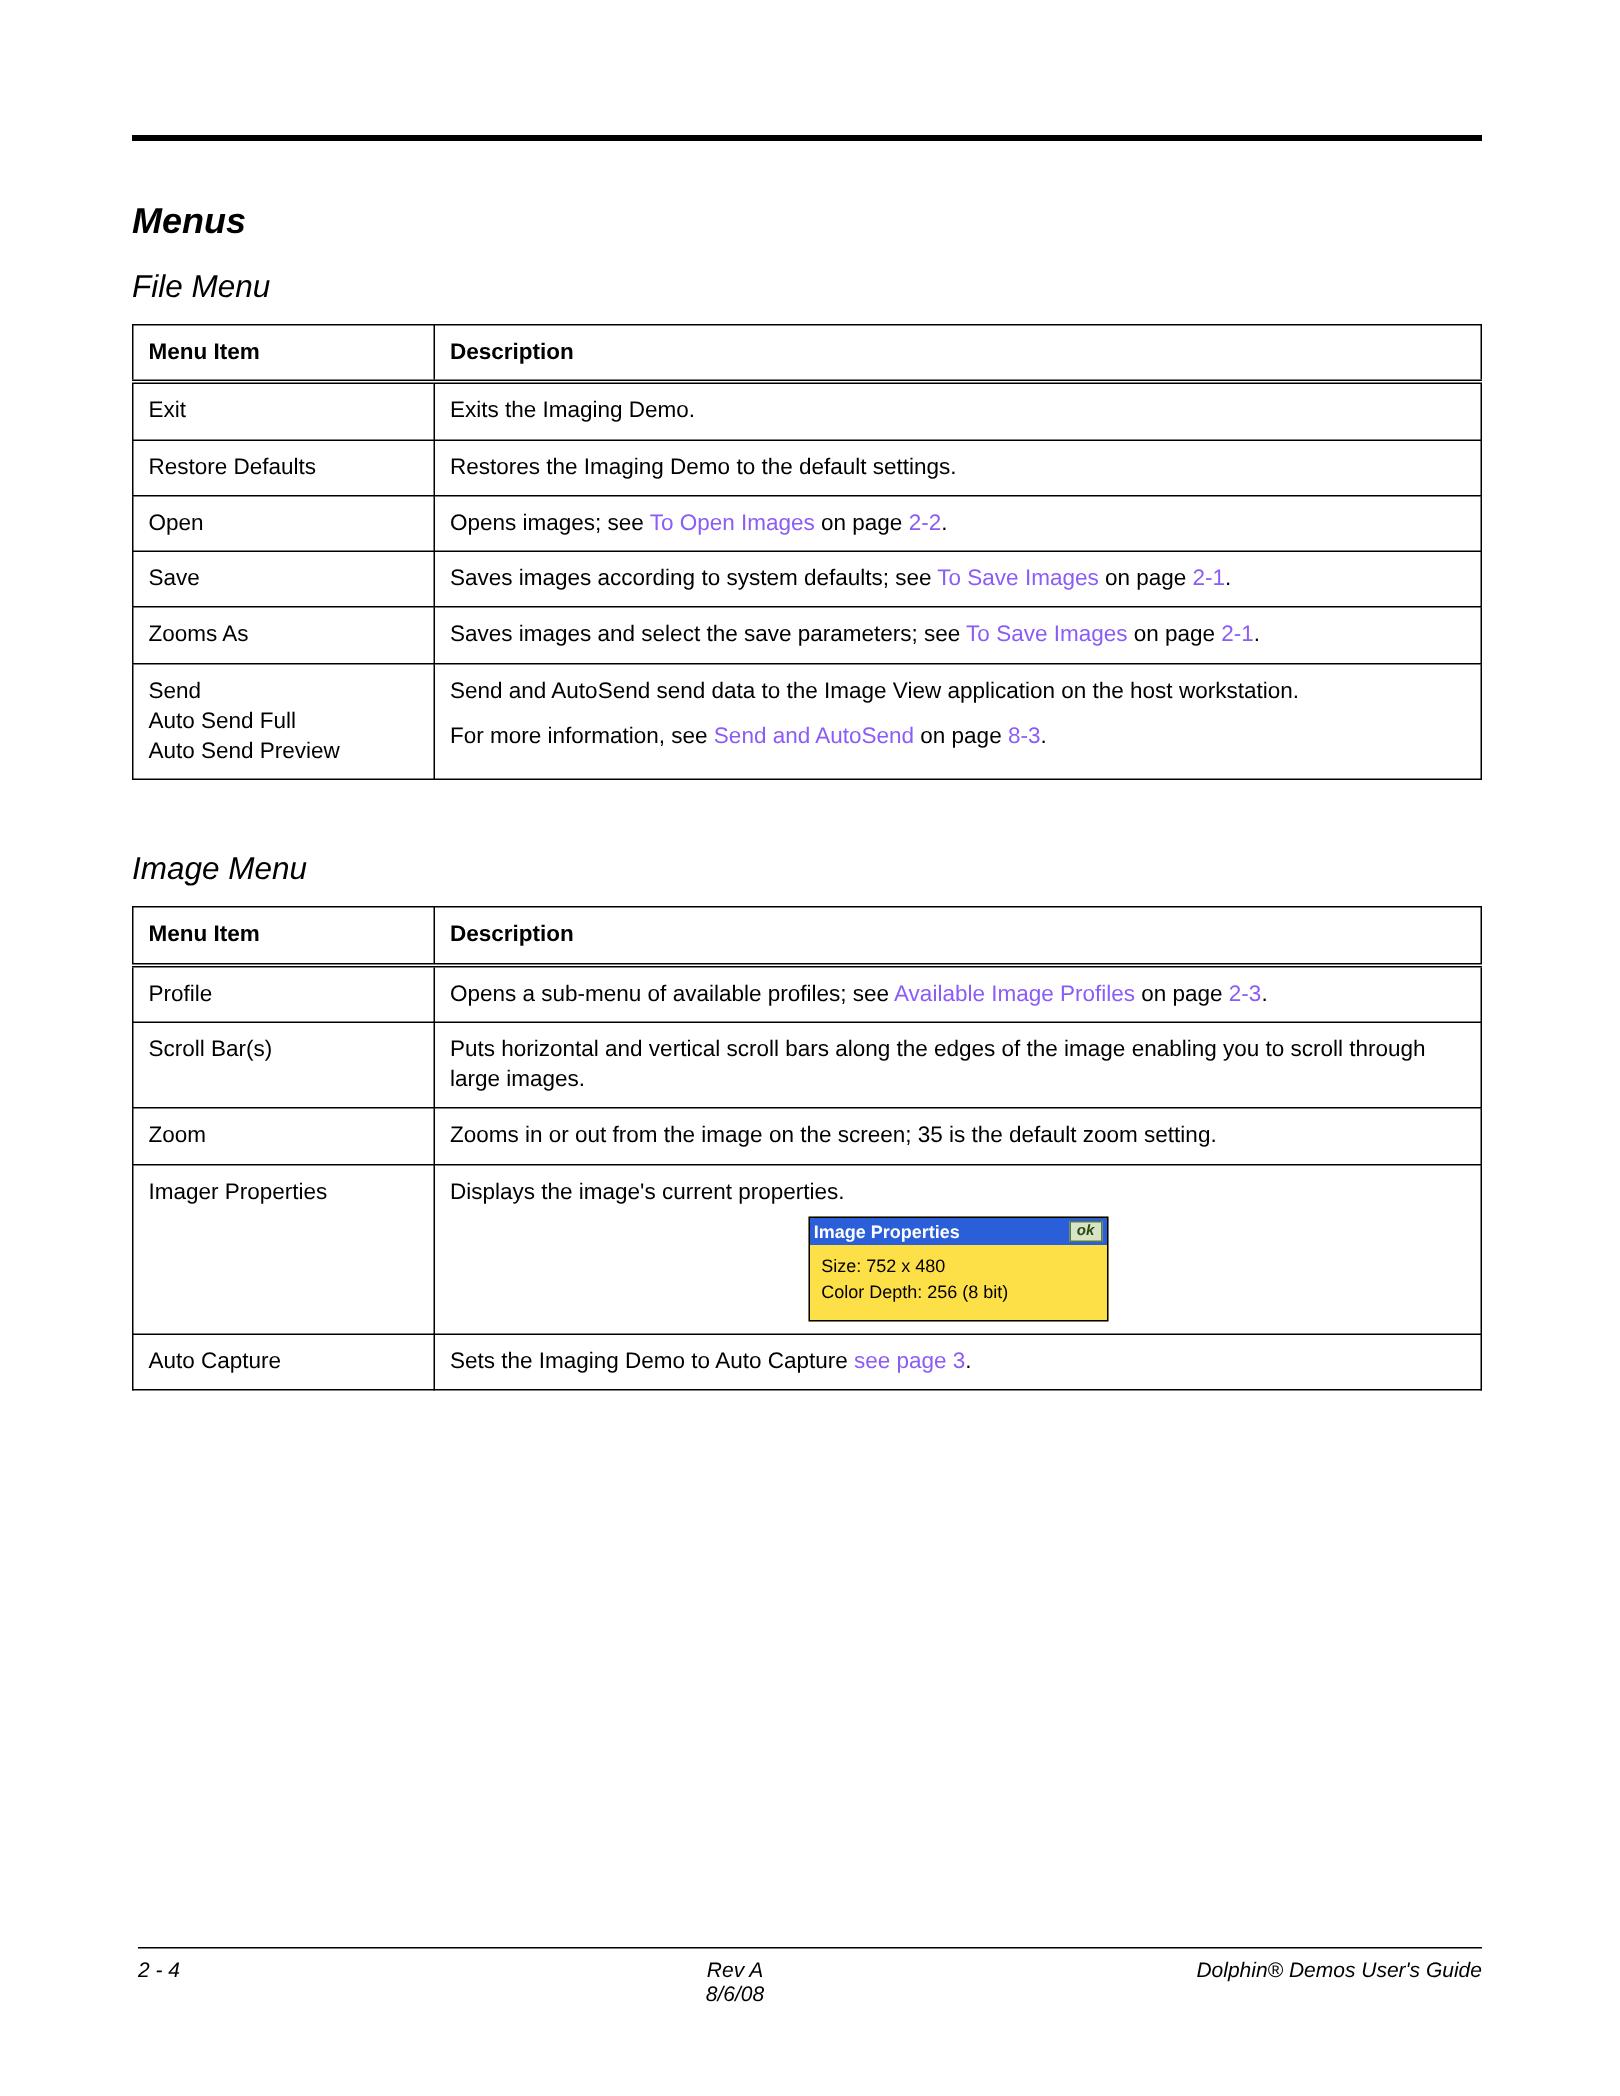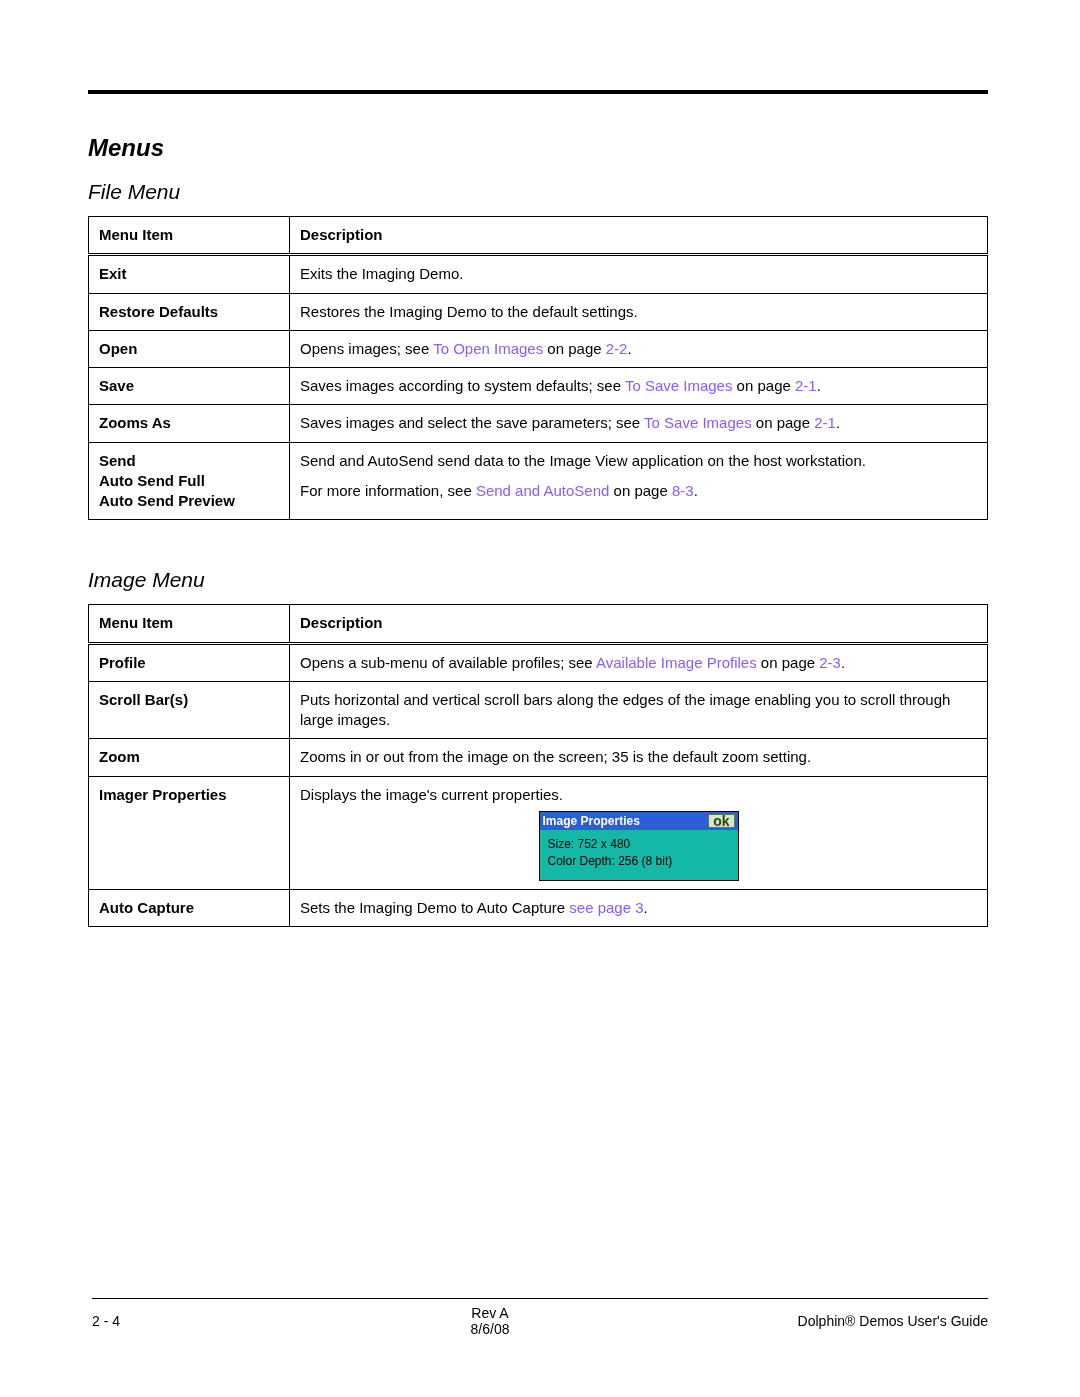--- a/index.html
+++ b/index.html
@@ -44,80 +44,81 @@
     vertical-align: top;
     text-align: left;
     font-size: 15px;
     line-height: 1.35;
   }
   table.menu th {
     font-weight: bold;
     border-bottom: 3px double #000;
   }
   table.menu td.item {
-    font-weight: bold;
+    font-weight: normal;
     width: 180px;
   }
   .link {
     color: #8b5cf6;
   }
   .footer {
     position: absolute;
     left: 92px;
     right: 92px;
     bottom: 60px;
   }
   .footer-rule {
     border-top: 1px solid #000;
     margin-bottom: 6px;
   }
   .footer-row {
     display: flex;
     justify-content: space-between;
+    font-style: italic;
     font-size: 14px;
-    align-items: center;
   }
   .footer-center {
     text-align: center;
     flex: 1;
   }
   .footer-left { width: 150px; text-align: left; }
   .footer-right { width: 250px; text-align: right; }
 
   
   .dlg-wrap {
     display: flex;
     justify-content: center;
     margin-top: 6px;
   }
   .dlg {
     border: 1px solid #000;
     width: 198px;
     font-family: Tahoma, Arial, sans-serif;
     font-size: 12px;
-    background: #14b8a6;
+    background: #fde047;
   }
   .dlg-title {
     background: #2b5fd9;
     color: #fff;
     display: flex;
     justify-content: space-between;
     align-items: center;
     padding: 1px 3px;
     font-weight: bold;
     font-size: 12px;
   }
   .dlg-ok {
     background: #d8e4c8;
     border: 1px solid #5a7a3a;
     color: #2a4a10;
-    font-size: 14px;
+    font-size: 10px;
     font-weight: bold;
     padding: 0 4px;
     line-height: 12px;
+    font-style: italic;
   }
   .dlg-body {
     padding: 6px 8px 10px 8px;
     line-height: 1.4;
   }
 </style>
 </head>
 <body>
 
 <div class="page">

